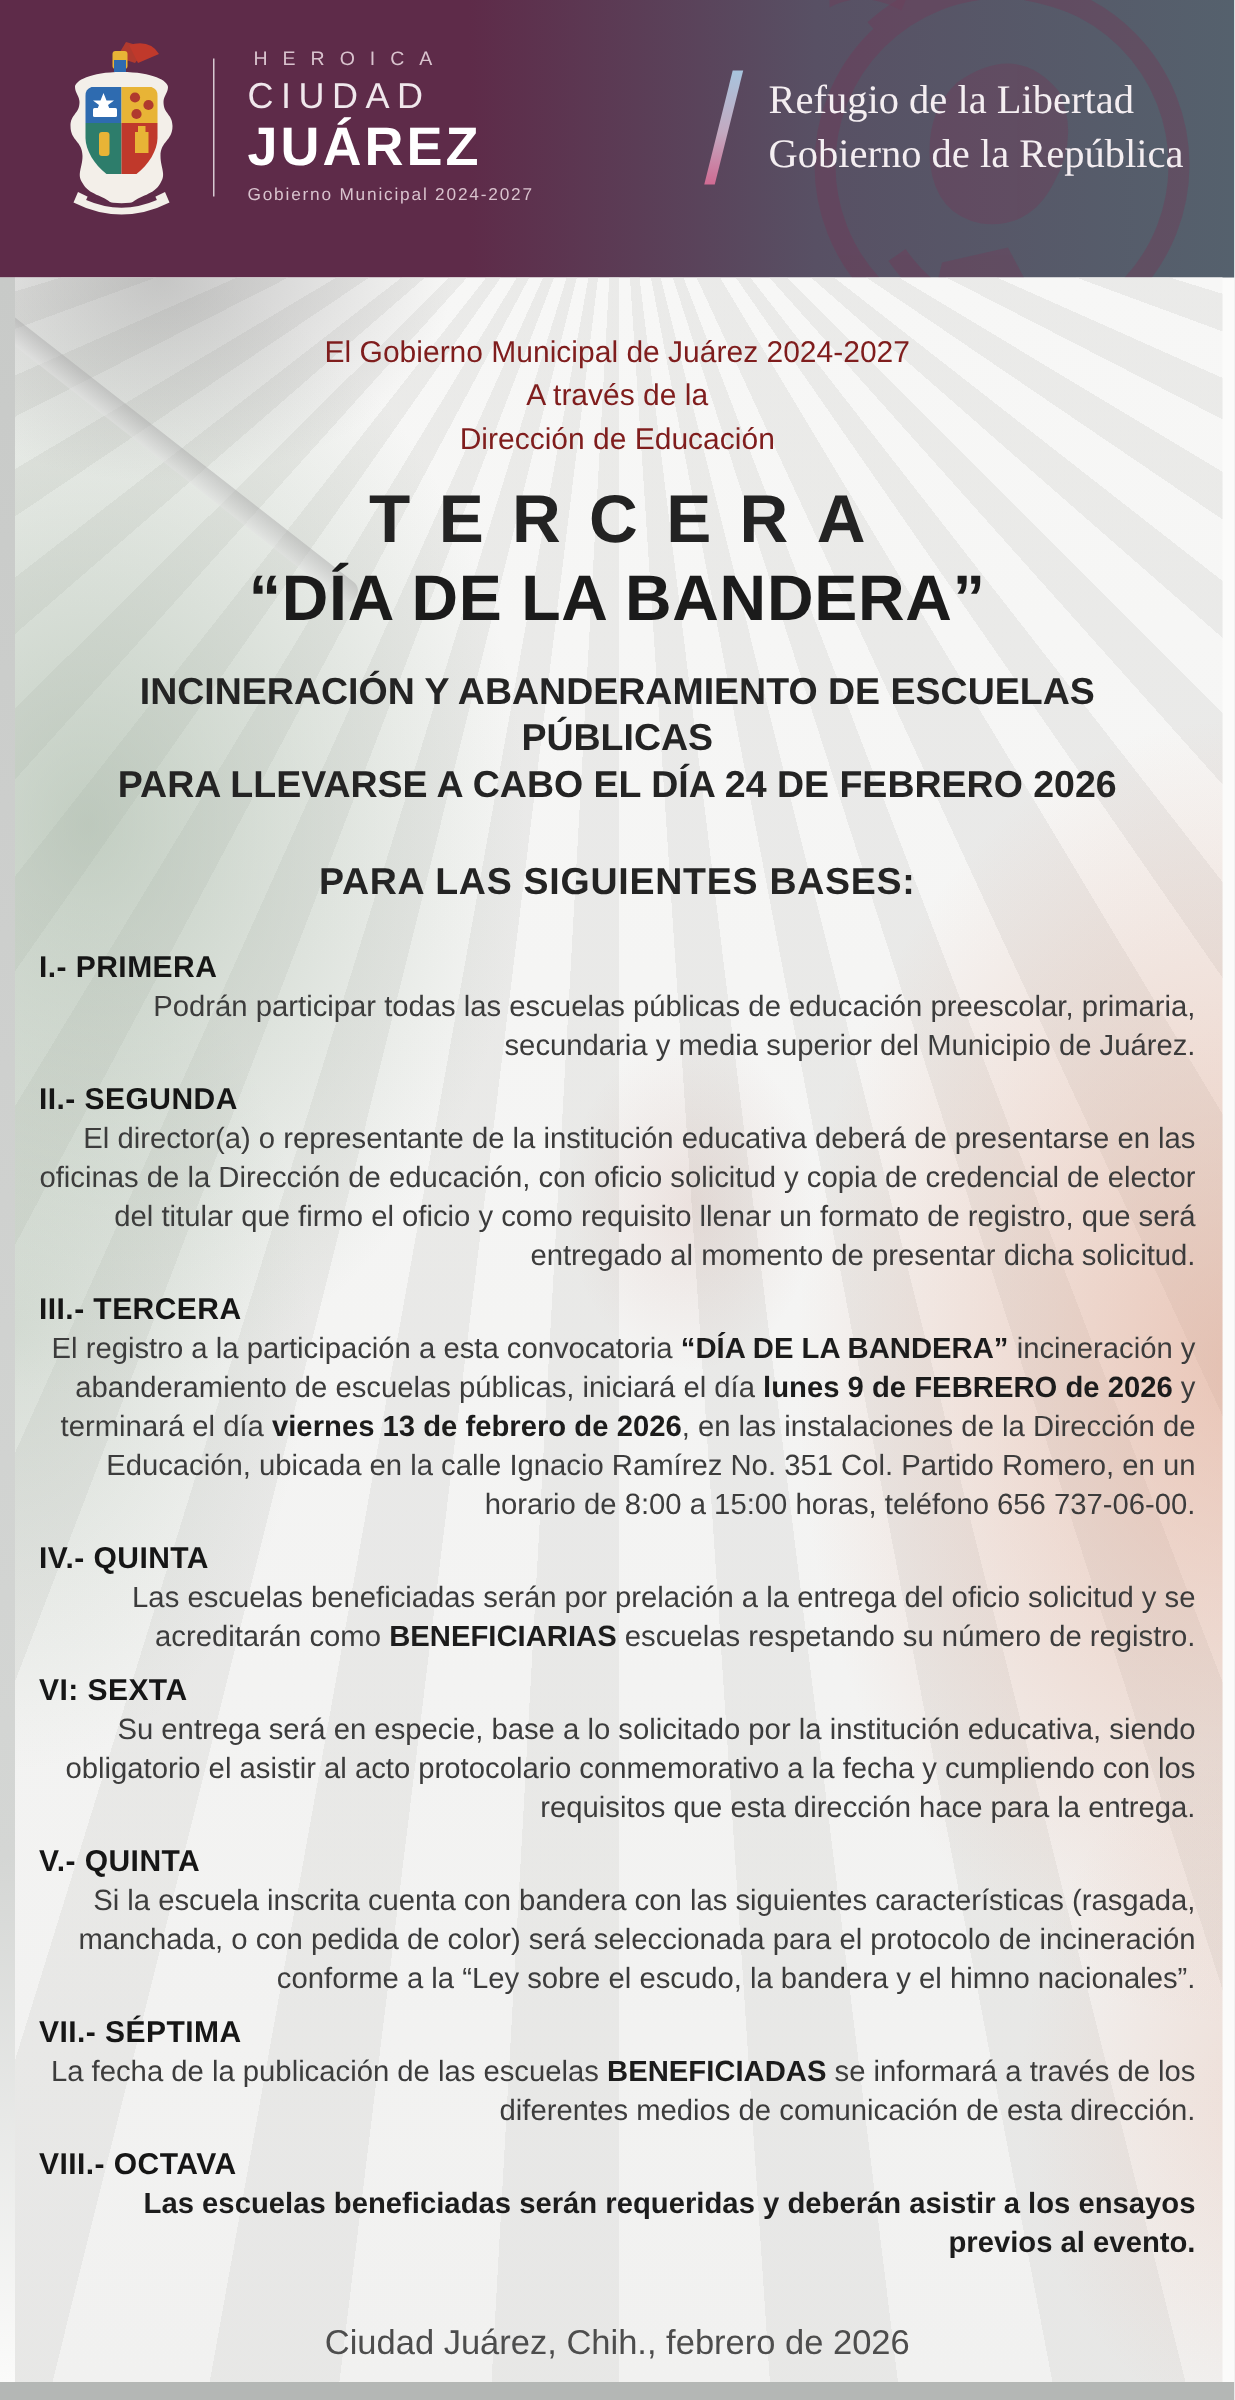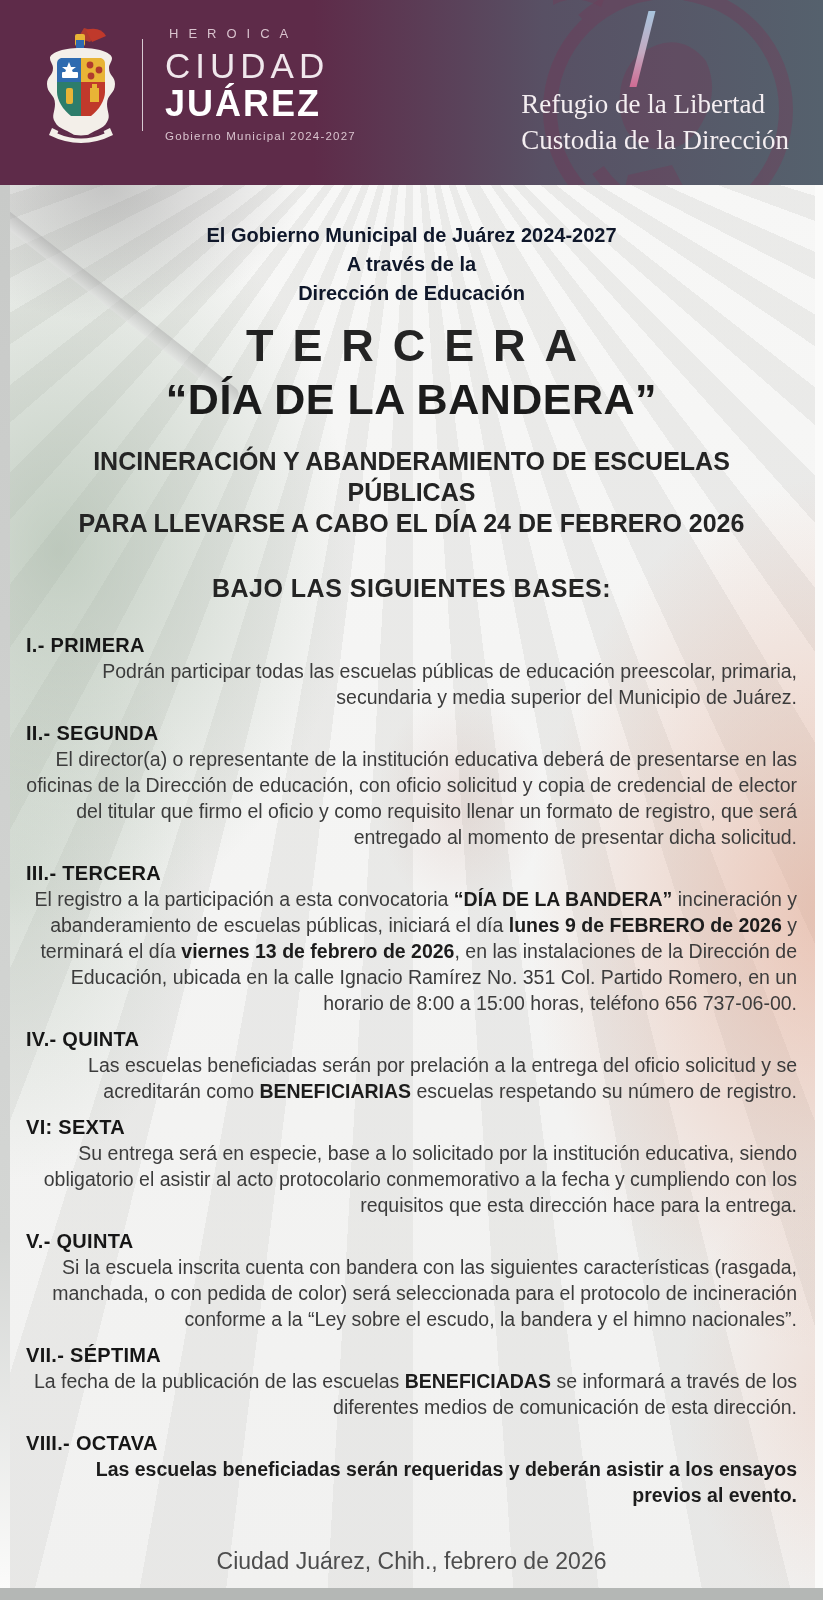--- a/index.html
+++ b/index.html
@@ -45,34 +45,34 @@
   .brand-divider{
     width:1px;height:92px;background:rgba(255,255,255,.75);
     margin:0 22px 0 22px;flex:0 0 auto;
   }
   .brand{display:flex;flex-direction:column;line-height:1;flex:0 0 auto;}
   .brand .heroica{
     font-size:13px;letter-spacing:10px;color:#d9c3ce;
     margin-bottom:8px;padding-left:4px;
   }
   .brand .ciudad{
-    font-size:35px;letter-spacing:5px;font-weight:400;color:#f0e7ec;
+    font-size:24px;letter-spacing:5px;font-weight:400;color:#f0e7ec;
     margin-bottom:3px;
   }
   .brand .juarez{
     font-size:36px;letter-spacing:2px;font-weight:700;color:#ffffff;
     margin-bottom:9px;
   }
   .brand .gob{
     font-size:11.5px;letter-spacing:1.2px;color:#d9c3ce;
   }
   .motto-wrap{
     margin-left:auto;
     display:flex;align-items:center;
-    position:relative;z-index:2;flex-direction:column;
+    position:relative;z-index:2;
   }
   .slash{
     width:7px;height:76px;
     background:linear-gradient(180deg,var(--blue) 0%,#c3a9c0 55%,var(--pink) 100%);
     transform:skewX(-14deg);
     margin-right:26px;flex:0 0 auto;
   }
   .motto{
     font-family:"Liberation Serif","DejaVu Serif",serif;
     font-size:27px;line-height:1.32;color:#f4eef1;
@@ -106,21 +106,21 @@
   .left-edge{
     position:absolute;left:0;top:0;bottom:0;width:10px;
     background:linear-gradient(180deg,var(--edge) 0%,#d4d6d4 75%,rgba(212,214,212,0) 100%);
   }
   .content{
     position:relative;z-index:2;
     padding:36px 26px 0 26px;
     color:var(--body-ink);
   }
   .intro{
-    text-align:center;font-weight:700;color:#0f172a;
+    text-align:center;font-weight:400;color:#7f1d1d;
     font-size:20px;line-height:29px;
   }
   .convoca{
     text-align:center;color:#232323;
     font-weight:700;font-size:45px;line-height:52px;
     letter-spacing:.42em;padding-left:.42em;
     margin-top:12px;
   }
   .main-title{
     text-align:center;color:#1b1b1b;
@@ -212,21 +212,21 @@
         <span class="heroica">HEROICA</span>
         <span class="ciudad">CIUDAD</span>
         <span class="juarez">JUÁREZ</span>
         <span class="gob">Gobierno Municipal 2024-2027</span>
       </div>
 
       <div class="motto-wrap">
         <div class="slash"></div>
         <div class="motto">
           <div>Refugio de la Libertad</div>
-          <div>Custodia de la Dirección</div>
+          <div>Gobierno de la República</div>
         </div>
       </div>
     </div>
   </header>
 
   <main class="doc">
     <div class="backdrop">
       <div class="flagpole"></div>
     </div>
     <div class="left-edge"></div>
@@ -236,21 +236,21 @@
         <div>El Gobierno Municipal de Juárez 2024-2027</div>
         <div>A través de la</div>
         <div>Dirección de Educación</div>
       </div>
 
       <div class="convoca">TERCERA</div>
       <h1 class="main-title">“DÍA DE LA BANDERA”</h1>
       <div class="subtitle first">INCINERACIÓN Y ABANDERAMIENTO DE ESCUELAS PÚBLICAS</div>
       <div class="subtitle">PARA LLEVARSE A CABO EL DÍA 24 DE FEBRERO 2026</div>
 
-      <div class="bases">BAJO LAS SIGUIENTES BASES:</div>
+      <div class="bases">PARA LAS SIGUIENTES BASES:</div>
 
       <div class="sections">
           <section class="section">
             <h3>I.- PRIMERA</h3>
             <p><span>Podrán participar todas las escuelas públicas de educación preescolar, primaria, secundaria y media superior del Municipio de Juárez.</span></p>
           </section>
           <section class="section">
             <h3>II.- SEGUNDA</h3>
             <p><span>El director(a) o representante  de la institución educativa deberá de presentarse en las oficinas de la Dirección de educación, con oficio solicitud y copia de credencial de elector del titular que firmo el  oficio  y como requisito llenar un formato de registro, que será entregado al momento de presentar dicha solicitud.</span></p>
           </section>

